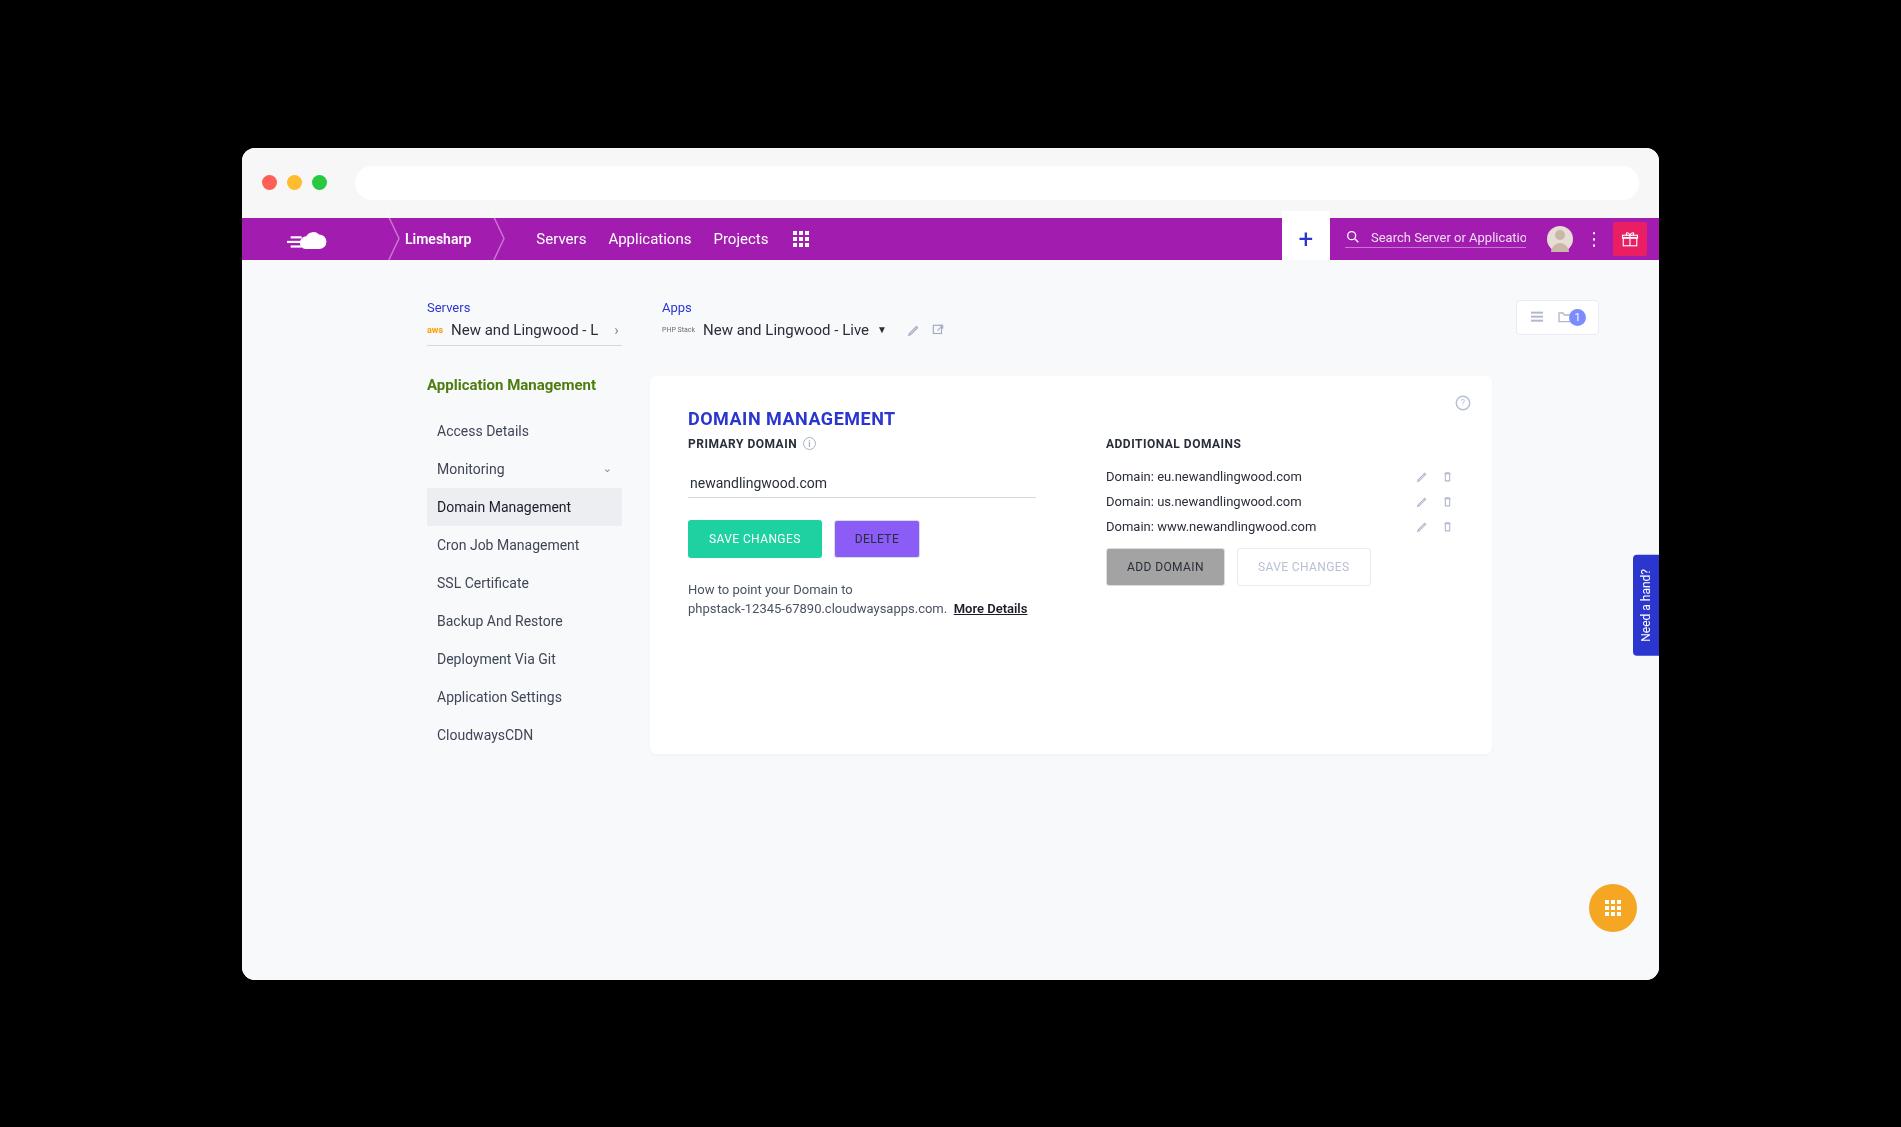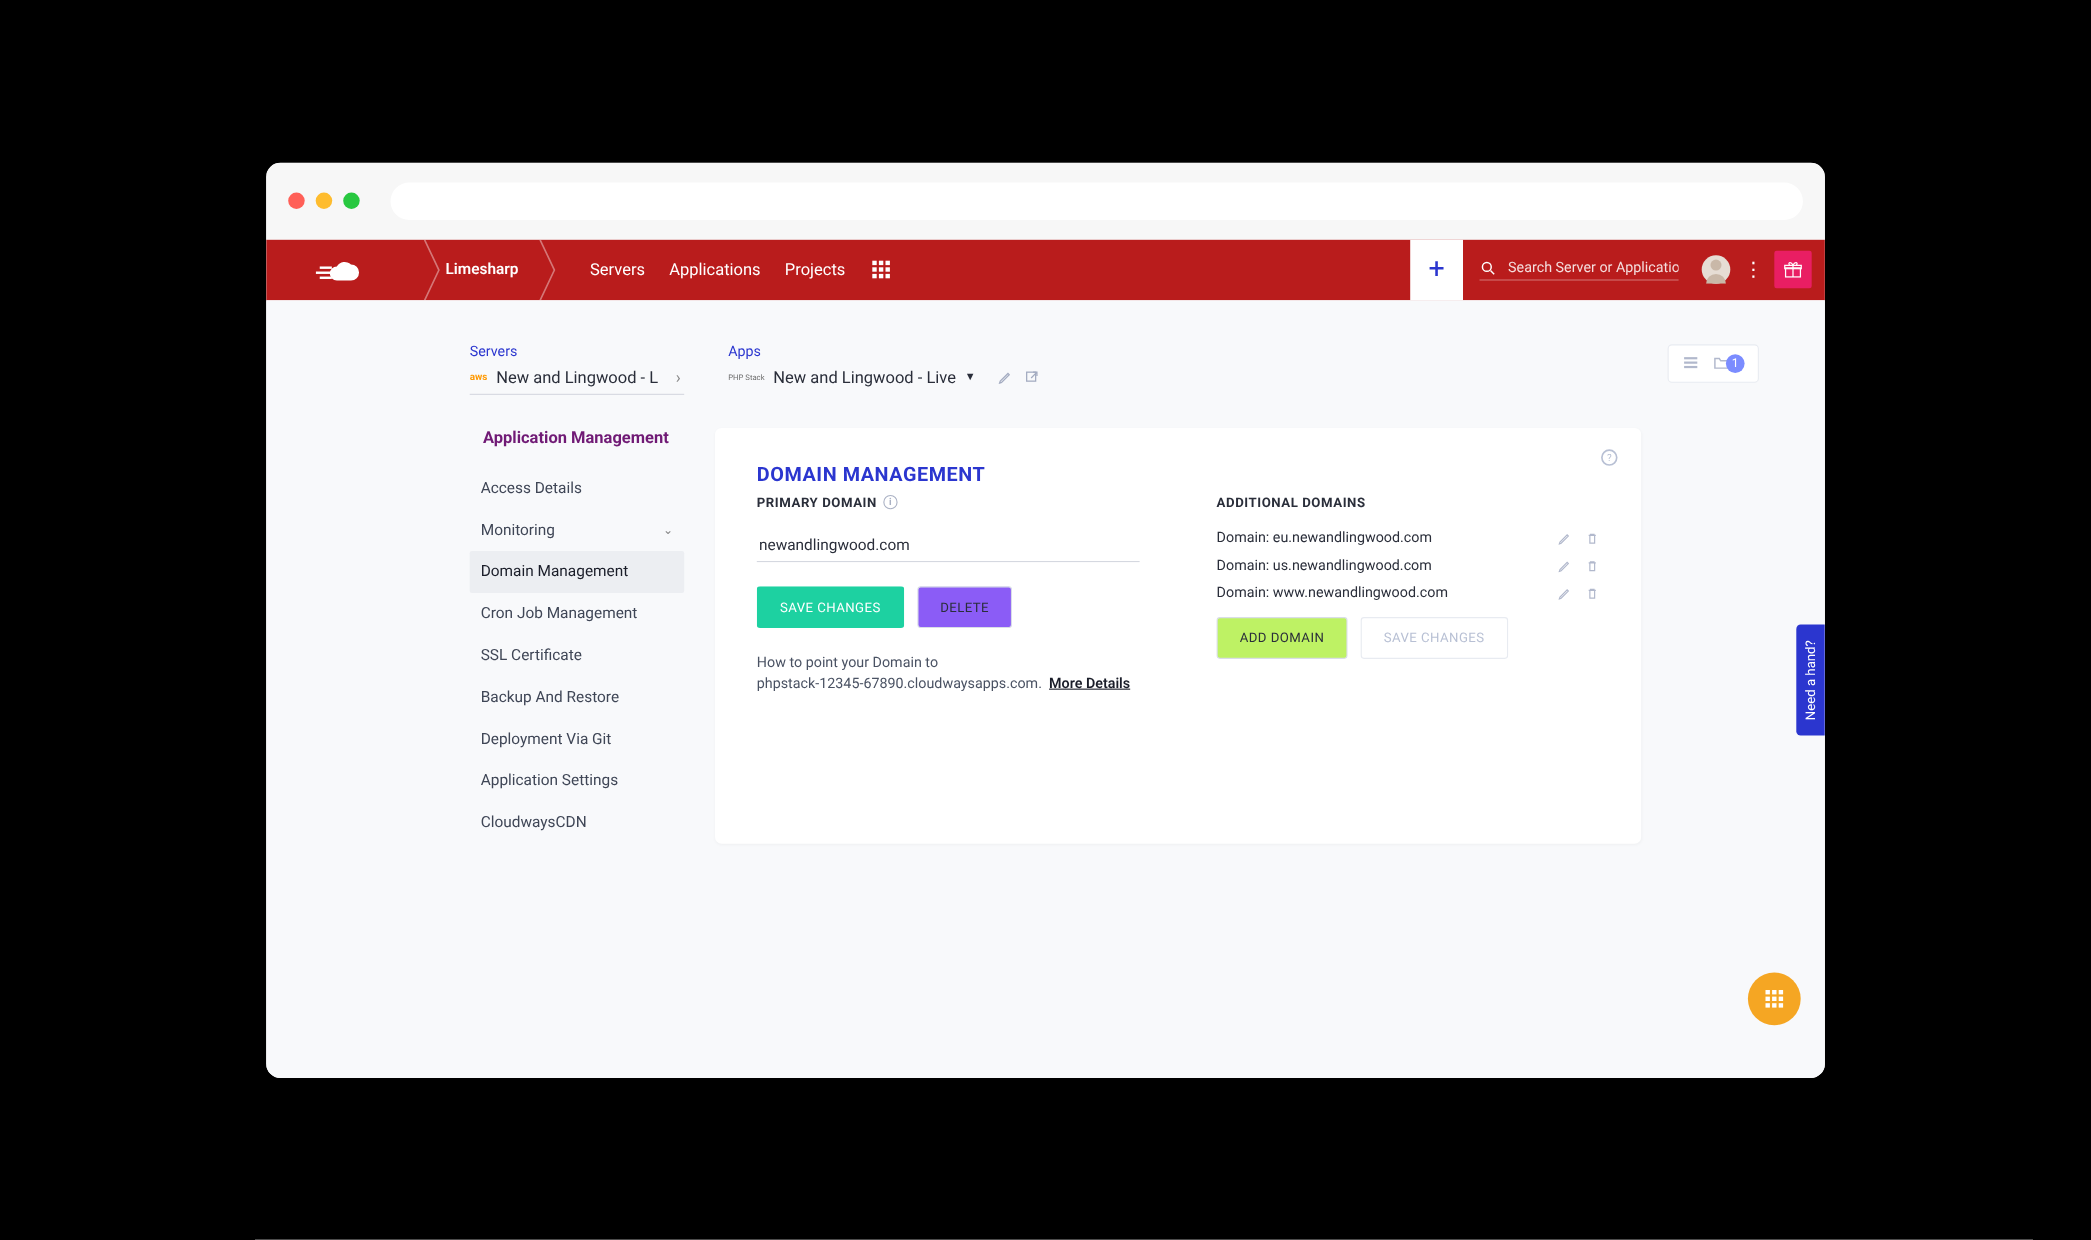--- a/index.html
+++ b/index.html
@@ -4,21 +4,21 @@
 <style>
 * { margin: 0; padding: 0; box-sizing: border-box; font-family: -apple-system, BlinkMacSystemFont, "Segoe UI", Roboto, Helvetica, Arial, sans-serif; }
 body { background: #000; width: 1901px; height: 1127px; display: flex; align-items: center; justify-content: center; }
 .browser-frame { width: 1417px; height: 832px; background: #fff; border-radius: 13px; overflow: hidden; display: flex; flex-direction: column; position: relative; }
 .browser-chrome { height: 70px; background: #f7f7f7; display: flex; align-items: center; padding: 0 20px; gap: 10px; }
 .traffic-light { width: 15px; height: 15px; border-radius: 50%; }
 .red { background: #ff5f57; }
 .yellow { background: #febc2e; }
 .green { background: #28c840; }
 .url-bar { flex: 1; height: 34px; background: #fff; border-radius: 17px; margin-left: 18px; }
-.topbar { height: 55px; background: #b91c1c; display: flex; align-items: center; color: #fff; font-size: 14px; position: relative; }
+.topbar { height: 42px; background: #a21caf; display: flex; align-items: center; color: #fff; font-size: 14px; position: relative; }
 .logo-wrap { width: 145px; display: flex; align-items: center; justify-content: center; }
 .logo-icon { width: 55px; height: 30px; }
 .breadcrumb-org { padding: 0 35px 0 18px; font-weight: 600; position: relative; height: 55px; display: flex; align-items: center; }
 .nav-links { display: flex; gap: 22px; margin-left: 30px; }
 .nav-link { color: #fff; font-size: 15px; cursor: pointer; }
 .grid-icon { margin-left: 25px; width: 16px; height: 16px; display: grid; grid-template-columns: repeat(3,4px); grid-template-rows: repeat(3,4px); gap: 2px; }
 .grid-icon span { background: #fff; }
 .topbar-right { margin-left: auto; display: flex; align-items: center; height: 100%; }
 .add-btn { width: 48px; height: 55px; background: #fff; color: #2b36cf; display: flex; align-items: center; justify-content: center; font-size: 26px; cursor: pointer; }
 .search-wrap { display: flex; align-items: center; gap: 10px; margin: 0 15px; border-bottom: 1px solid rgba(255,255,255,0.4); padding-bottom: 2px; }
@@ -33,37 +33,37 @@
 .crumb-label { color: #2b36cf; font-size: 13px; margin-bottom: 6px; }
 .crumb-value { display: flex; align-items: center; gap: 8px; font-size: 15px; color: #2a2e3a; border-bottom: 1px solid #d5d8e0; padding-bottom: 6px; }
 .aws-badge { font-size: 9px; font-weight: 700; color: #ff9900; position: relative; }
 .php-badge { font-size: 7px; color: #6b6b6b; }
 .chev-right { color: #888; margin-left: 8px; }
 .crumb-actions { margin-left: 12px; display: flex; gap: 10px; color: #a4acc1; }
 .topright-box { margin-left: auto; background: #fff; border: 1px solid #e8ebf1; border-radius: 4px; padding: 8px 12px; display: flex; align-items: center; gap: 12px; }
 .badge-count { background: #7b8cff; color: #fff; font-size: 11px; width: 17px; height: 17px; border-radius: 50%; display: inline-flex; align-items: center; justify-content: center; margin-left: -4px; }
 .layout { display: flex; gap: 28px; padding: 0 0 0 185px; }
 .sidebar { width: 195px; }
-.sidebar-title { font-weight: 700; font-size: 15px; color: #701a75; margin-bottom: 18px; margin-left: 12px; }
+.sidebar-title { font-weight: 700; font-size: 15px; color: #4d7c0f; margin-bottom: 18px; }
 .side-item { font-size: 14px; color: #3f4656; padding: 11px 10px; cursor: pointer; display: flex; align-items: center; justify-content: space-between; border-radius: 2px; }
 .side-item.active { background: #eceef2; color: #1a1d29; }
 .main-card { flex: 1; background: #fff; border-radius: 6px; padding: 32px 38px 40px; max-width: 842px; position: relative; box-shadow: 0 1px 3px rgba(0,0,0,0.04); }
 .card-title { color: #2b36cf; font-size: 18px; font-weight: 700; letter-spacing: 0.5px; margin-bottom: 8px; }
 .card-sub { color: #4a5263; font-size: 14px; margin-bottom: 40px; }
 .help-icon { position: absolute; top: 18px; right: 20px; color: #b8c0d4; }
 .two-col { display: flex; gap: 70px; }
 .col { flex: 1; }
 .section-label { font-size: 12px; font-weight: 700; letter-spacing: 0.5px; color: #2a2e3a; margin-bottom: 18px; display: flex; align-items: center; gap: 6px; }
 .info-icon { width: 13px; height: 13px; border: 1px solid #aab1c4; border-radius: 50%; display: inline-flex; align-items: center; justify-content: center; font-size: 9px; color: #aab1c4; }
 .domain-input { width: 100%; border: none; border-bottom: 1px solid #d5d8e0; padding: 6px 2px; font-size: 14px; color: #2a2e3a; margin-bottom: 22px; }
 .btn-row { display: flex; gap: 12px; margin-bottom: 22px; }
 .btn { padding: 11px 20px; font-size: 12px; font-weight: 400; letter-spacing: 0.4px; border-radius: 3px; border: 1px solid transparent; cursor: pointer; }
 .btn-primary { background: #1dd1a1; color: #fff; }
 .btn-outline { background: #8b5cf6; color: #2a2e3a; border-color: #d9dde7; }
-.btn-ghost { background: #bef264; color: #2a2e3a; border-color: #d9dde7; }
+.btn-ghost { background: #a3a3a3; color: #2a2e3a; border-color: #d9dde7; }
 .btn-disabled { background: #fff; color: #b8c0d4; border-color: #e8ebf1; cursor: default; }
 .help-text { font-size: 13px; color: #4a5263; line-height: 1.5; }
 .help-text a { color: #1a1d29; font-weight: 600; text-decoration: underline; }
 .domain-row { display: flex; align-items: center; justify-content: space-between; font-size: 13px; color: #2a2e3a; margin-bottom: 10px; }
 .row-actions { display: flex; gap: 12px; color: #b1b8cc; }
 .footer { text-align: center; padding: 15px 0; font-size: 12px; color: #4a5263; margin-top: 140px; }
 .fab { position: absolute; right: 22px; bottom: 48px; width: 48px; height: 48px; border-radius: 50%; background: #f5a623; display: flex; align-items: center; justify-content: center; cursor: pointer; }
 .fab .grid-icon { margin: 0; }
 .need-hand { position: absolute; right: 0; top: 295px; background: #2b36cf; color: #fff; padding: 14px 6px; font-size: 12px; writing-mode: vertical-rl; transform: rotate(180deg); border-radius: 0 4px 4px 0; cursor: pointer; }
 svg { display: block; }

